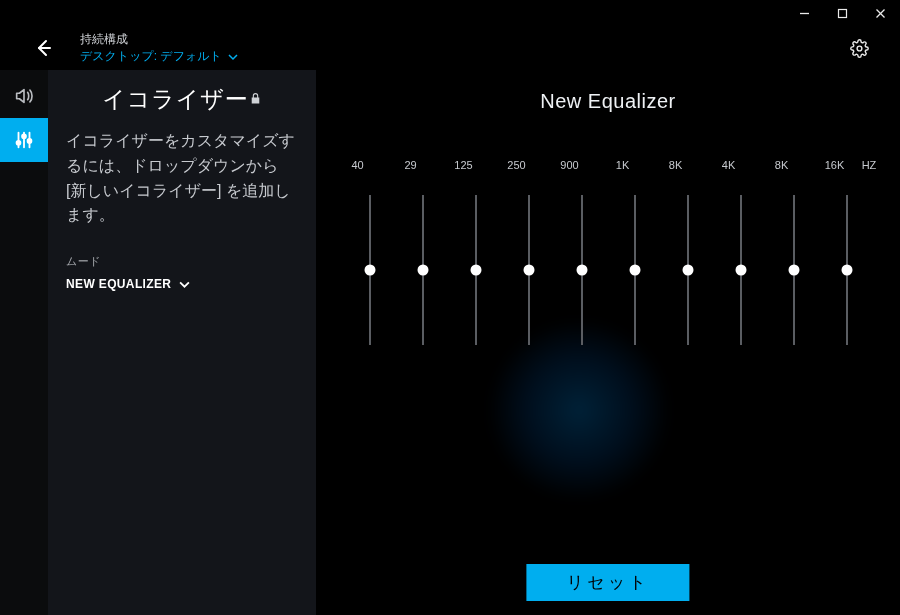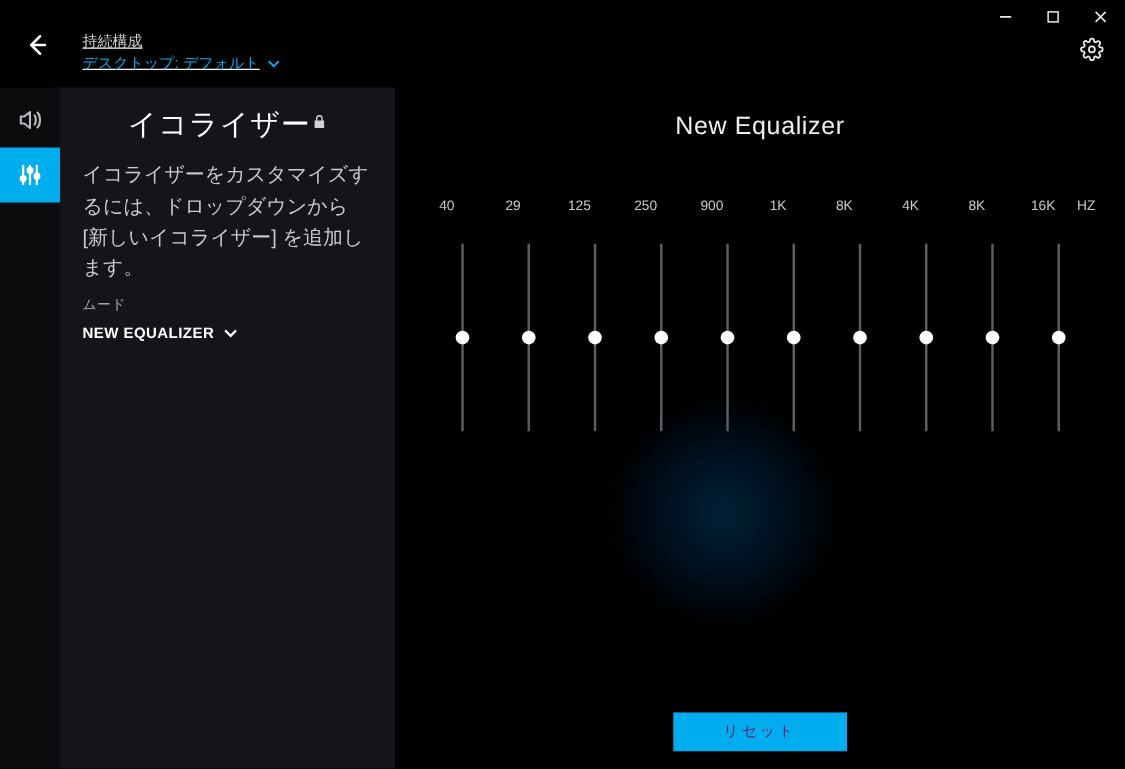--- a/index.html
+++ b/index.html
@@ -31,24 +31,23 @@
       height: 20px;
       display: flex;
       align-items: center;
       justify-content: center;
       color: #eaeaea;
     }
     .win-btn svg { display: block; }
     
     .header {
       display: flex;
-      align-items: flex-start;
+      align-items: center;
       height: 44px;
-      padding: 0 14px;
-      text-decoration: underline;
+      padding: 0 28px;
     }
     .back-btn {
       width: 30px;
       display: flex;
       align-items: center;
       justify-content: center;
       color: #fff;
     }
     .header-texts {
       margin-left: 22px;
@@ -124,21 +123,21 @@
       letter-spacing: 1px;
     }
     .lock-icon { color: #cfd2d6; }
     .side-desc {
       margin-top: 14px;
       font-size: 16px;
       line-height: 1.55;
       color: #c7cacf;
     }
     .mood-label {
-      margin-top: 8px;
+      margin-top: 26px;
       font-size: 11px;
       color: #a9acb1;
       letter-spacing: 0.04em;
     }
     .mood-select {
       margin-top: 8px;
       display: flex;
       align-items: center;
       gap: 8px;
       color: #fff;
@@ -238,22 +237,22 @@
       border-radius: 50%;
       background: #fff;
       transform: translate(-50%, -50%);
     }
     .reset-btn {
       position: absolute;
       bottom: 14px;
       left: 50%;
       transform: translateX(-50%);
       background: #00aeef;
-      color: #701a75;
-      font-size: 12px;
+      color: #000000;
+      font-size: 17px;
       letter-spacing: 0.2em;
       padding: 7px 40px;
       border: none;
     }
   </style>
 </head>
 <body>
 
 <div class="titlebar">
   <div class="win-btn">

